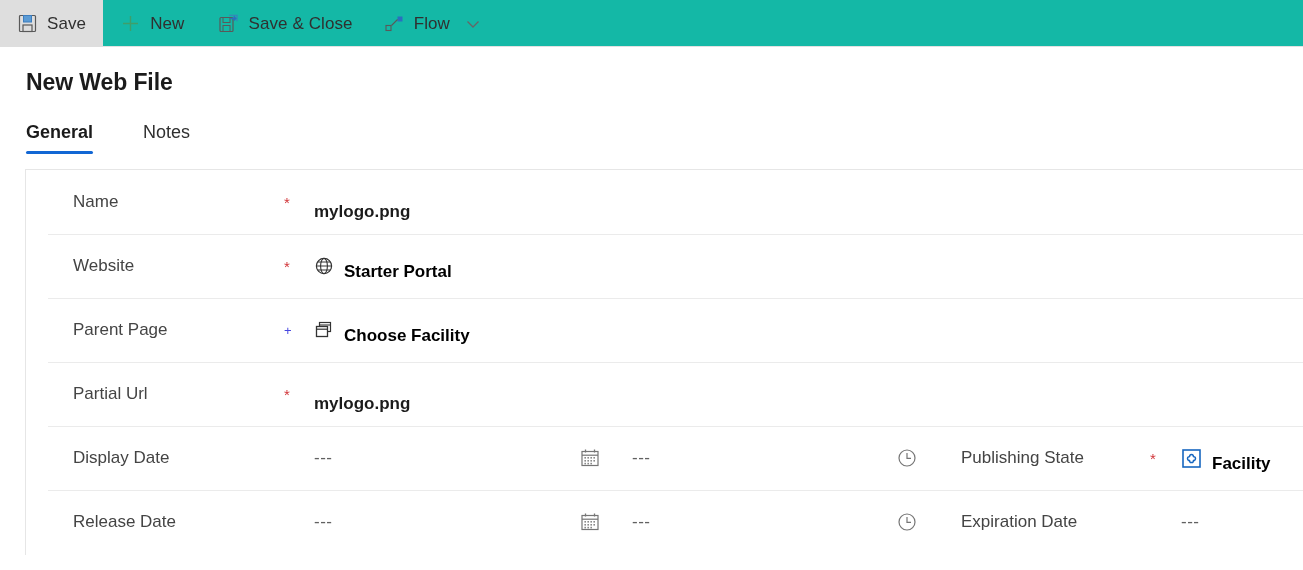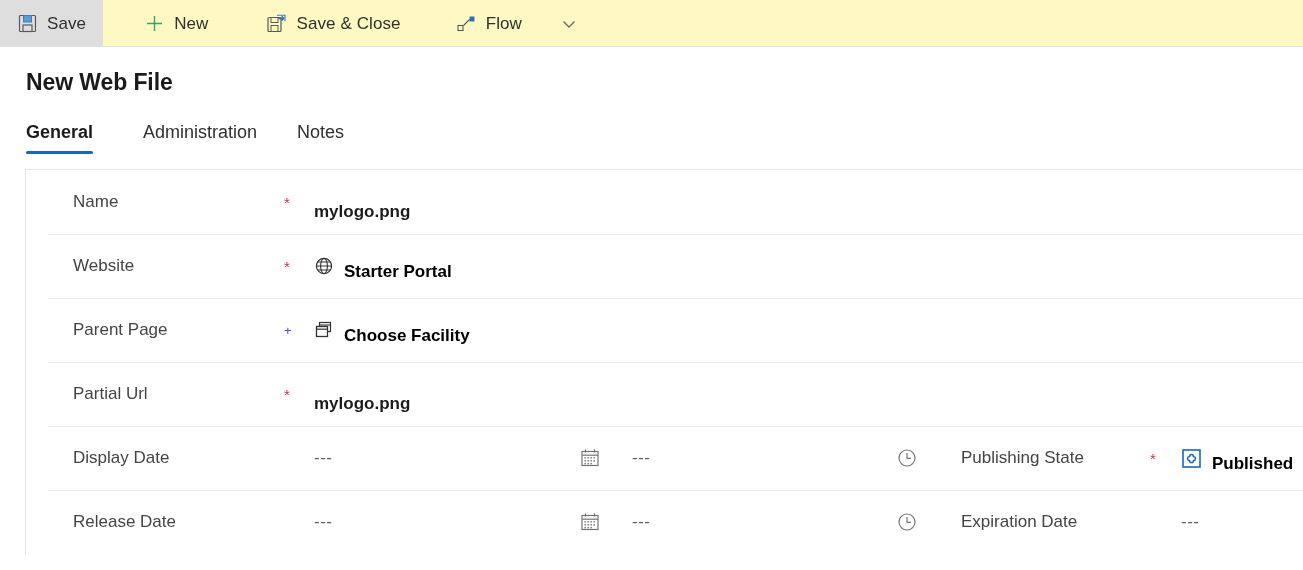--- a/index.html
+++ b/index.html
@@ -10,25 +10,24 @@
     font-family: "Liberation Sans", sans-serif;
     -webkit-font-smoothing: antialiased;
     overflow: hidden;
   }
 
   
   .commandbar {
     position: relative;
     height: 47px;
     width: 100%;
-    background: #fef9c3;
+    background: #14b8a6;
     border-bottom: 1px solid #e1e1e1;
     display: flex;
     align-items: stretch;
-    gap: 24px;
   }
   .cmd-btn {
     display: flex;
     align-items: center;
     gap: 9px;
     padding: 0 17px;
     height: 47px;
     cursor: pointer;
     white-space: nowrap;
     user-select: none;
@@ -209,23 +208,20 @@
   </div>
 </div>
 
 <div class="page-head">
   <div class="page-title">New Web File</div>
 </div>
 
 <div class="tabs">
   <div class="tab selected">
     <span>General</span>
-  </div>
-  <div class="tab">
-    <span>Administration</span>
   </div>
   <div class="tab">
     <span>Notes</span>
   </div>
 </div>
 
 <div class="form-panel">
 
   <div class="row">
     <span class="cell-label c-label">Name</span>
@@ -306,21 +302,21 @@
     </span>
     <span class="cell-label c-label2">Publishing State</span>
     <span class="req c-req2">*</span>
     <span class="c-val3">
       <span class="icon">
         <svg width="21" height="21" viewBox="0 0 21 21">
           <rect x="2" y="2" width="17" height="17" fill="none" stroke="#1767c0" stroke-width="1.6"></rect>
           <path d="M10.5 4.6 c1.6 0 2.3 1.4 1.6 2.4 c1-.7 2.4 0 2.4 1.6 c0 1.6-1.4 2.3-2.4 1.6 c.7 1 0 2.4-1.6 2.4 c-1.6 0-2.3-1.4-1.6-2.4 c-1 .7-2.4 0-2.4-1.6 c0-1.6 1.4-2.3 2.4-1.6 c-.7-1 0-2.4 1.6-2.4 z" transform="translate(0,2)" fill="#ffffff" stroke="#1767c0" stroke-width="1.5"></path>
         </svg>
       </span>
-      <span class="val-link">Published</span>
+      <span class="val-link">Facility</span>
     </span>
   </div>
 
   <div class="row">
     <span class="cell-label c-label">Release Date</span>
     <span class="val-empty c-val">---</span>
     <span class="icon c-cal">
       <svg width="22" height="22" viewBox="0 0 22 22">
         <rect x="3" y="4.5" width="16" height="14" fill="none" stroke="#757575" stroke-width="1.2"></rect>
         <path d="M3 8.2 h16" stroke="#757575" stroke-width="1.2"></path>

